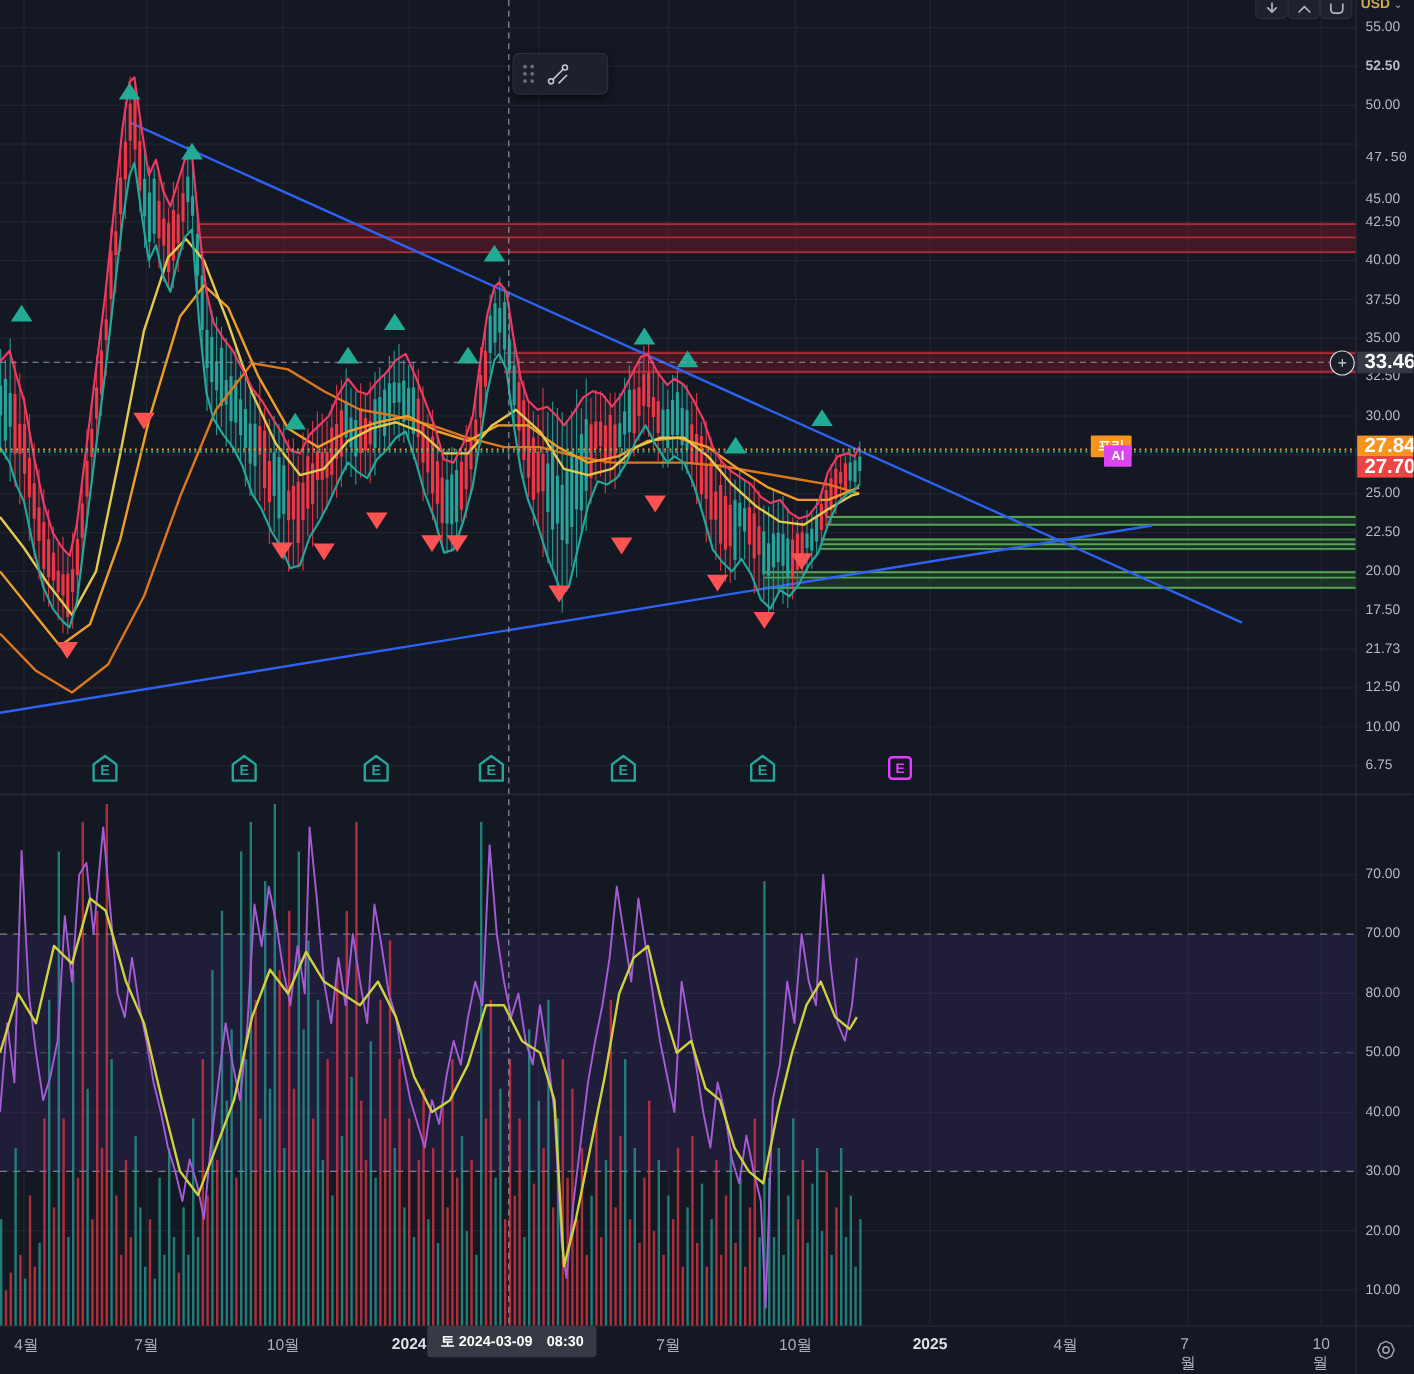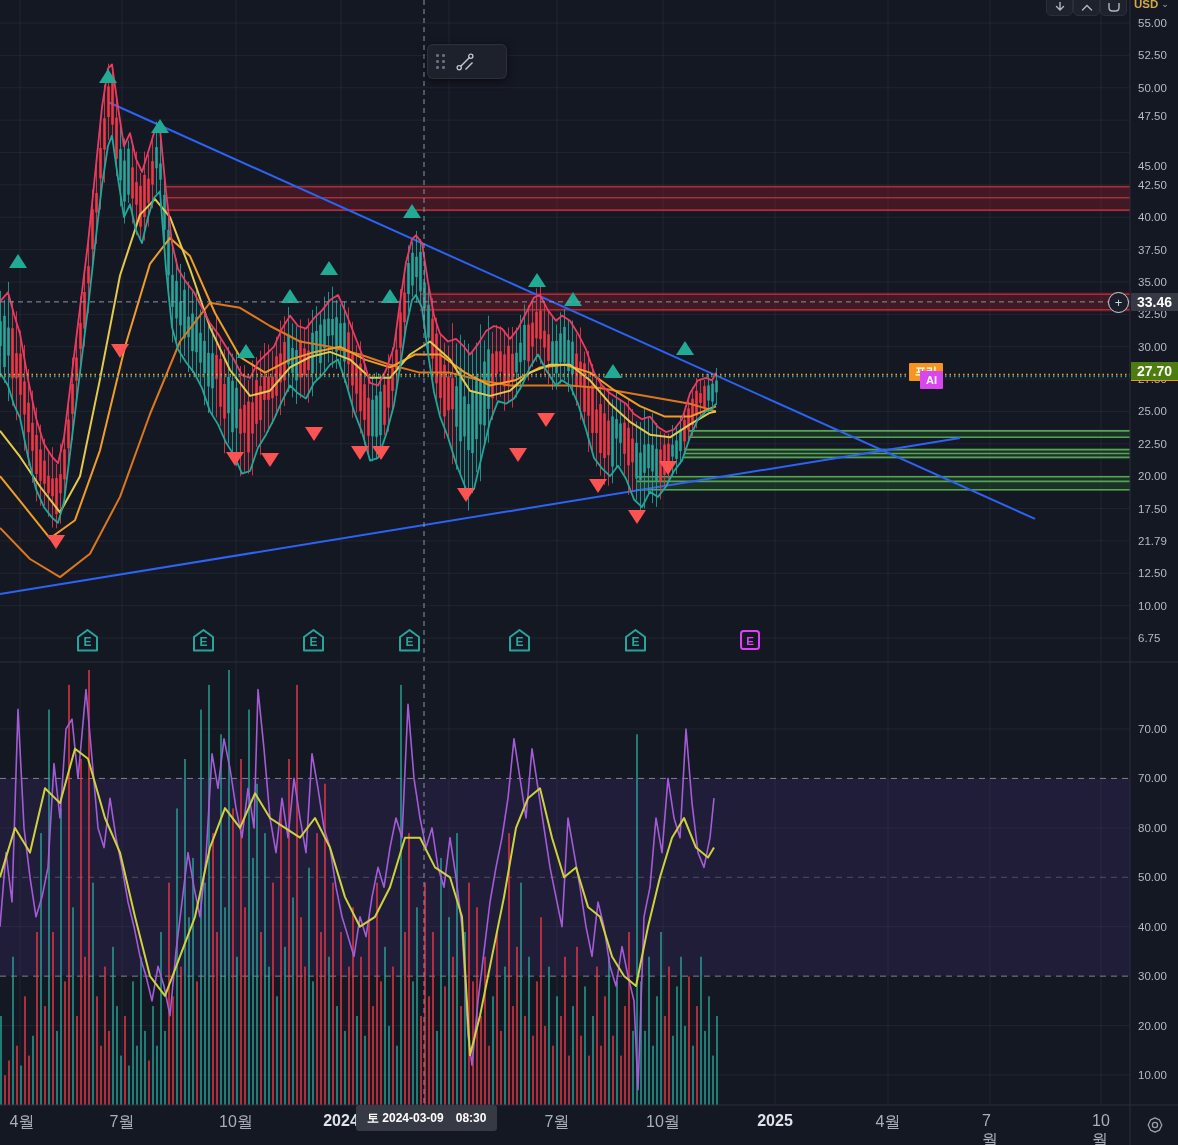--- a/index.html
+++ b/index.html
@@ -1,25 +1,25 @@
 <!DOCTYPE html>
 <html><head>
 <meta charset="utf-8">
 <style>
   html,body{margin:0;padding:0;background:#141823;width:1178px;height:1145px;overflow:hidden;
     font-family:"Liberation Sans","DejaVu Sans",sans-serif;}
   #root{position:relative;width:991px;height:1145px;background:#141823;}
   #chart-svg{position:absolute;left:0;top:0;z-index:1;}
   
   .tick{position:absolute;left:1138px;color:#b6bac4;font-size:11.5px;line-height:14px;z-index:2;}
-  .tlabel{position:absolute;transform:translateX(-50%);top:1112px;color:#a9aeb9;font-size:16px;z-index:2;}
+  .tlabel{position:absolute;transform:translateX(-50%);top:1112px;color:#a9aeb9;font-size:13px;z-index:2;}
   .tlabel.year{color:#dfe2e8;font-weight:bold;}
   
   .chip{position:absolute;left:1131px;width:47px;height:18px;display:flex;align-items:center;
-    padding-left:6px;box-sizing:border-box;font-size:14px;font-weight:bold;color:#fff;z-index:4;}
+    padding-left:6px;box-sizing:border-box;font-size:17px;font-weight:bold;color:#fff;z-index:4;}
   .tagchip{position:absolute;height:18px;display:flex;align-items:center;justify-content:center;
     padding:0 6px;font-size:11px;font-weight:bold;color:#fff;z-index:4;border-radius:1px;}
   
   .mini-btn{position:absolute;top:-11px;width:25px;height:25px;background:#1e222d;border:1px solid #2a2e39;
     border-radius:5px;display:flex;align-items:flex-end;justify-content:center;z-index:5;cursor:pointer;}
   .mini-btn svg{margin-bottom:3px;}
   #currency-btn{position:absolute;left:1134px;top:-2px;z-index:5;display:flex;align-items:center;gap:3px;
     color:#d0a94c;font-size:11.5px;font-weight:bold;cursor:pointer;}
   #currency-btn .chev{color:#8b909c;font-size:9px;}
   
@@ -738,54 +738,54 @@
 
   <div class="tagchip" id="pre-tag" style="background: rgb(247, 148, 30); right: 48px; left: auto; top: 362.651px;">
       <span>프리</span>
     </div>
   <div class="chip" id="pre-chip" style="background: rgb(247, 148, 30); top: 362.651px;">
       <span>27.84</span>
     </div>
   <div class="tagchip" id="ai-tag" style="background: #d946ef; right: 48px; left: auto; top: 371.463px;">
       <span>AI</span>
     </div>
-  <div class="chip" id="ai-chip" style="background: #4d7c0f; top: 362px;">
+  <div class="chip" id="ai-chip" style="background: #ef4444; top: 380px;">
       <span>27.70</span>
     </div>
 
   <div id="date-tip">
     <span>토 2024-03-09</span>
     <span>08:30</span>
   </div>
 
   <div id="gear-btn">
     <svg width="18" height="18" viewBox="0 0 18 18">
       <path d="M9 1.8 L13.5 3.9 L15.8 9 L13.5 14.1 L9 16.2 L4.5 14.1 L2.2 9 L4.5 3.9 Z" stroke="#9a9fab" stroke-width="1.3" fill="none" stroke-linejoin="round"></path>
       <circle cx="9" cy="9" r="2.6" stroke="#9a9fab" stroke-width="1.3" fill="none"></circle>
     </svg>
   </div>
 
   <div id="price-ticks">
       <div class="tick" style="top: 16px;">55.00</div>
-      <div class="tick" style="top: 48.3684px;">52.50</div>
+      <div class="tick" style="top: 48.3684px; font-weight: bold;">52.50</div>
       <div class="tick" style="top: 80.7368px;">50.00</div>
-      <div class="tick" style="top: 109px;">47.50</div>
+      <div class="tick" style="top: 125px; font-family: Liberation Mono, monospace;">47.50</div>
       <div class="tick" style="top: 159px;">45.00</div>
       <div class="tick" style="top: 177.842px;">42.50</div>
       <div class="tick" style="top: 210.211px;">40.00</div>
       <div class="tick" style="top: 242.579px;">37.50</div>
       <div class="tick" style="top: 274.947px;">35.00</div>
       <div class="tick" style="top: 307.316px;">32.50</div>
       <div class="tick" style="top: 339.684px;">30.00</div>
       <div class="tick" style="top: 372.053px;">27.50</div>
       <div class="tick" style="top: 404.421px;">25.00</div>
       <div class="tick" style="top: 436.789px;">22.50</div>
       <div class="tick" style="top: 469.158px;">20.00</div>
       <div class="tick" style="top: 501.526px;">17.50</div>
-      <div class="tick" style="top: 533.895px;">21.79</div>
+      <div class="tick" style="top: 533.895px;">21.73</div>
       <div class="tick" style="top: 566.263px;">12.50</div>
       <div class="tick" style="top: 598.632px;">10.00</div>
       <div class="tick" style="top: 631px;">6.75</div>
     </div>
   <div id="lower-ticks">
       <div class="tick" style="top: 722px;">70.00</div>
       <div class="tick" style="top: 771.429px;">70.00</div>
       <div class="tick" style="top: 820.857px;">80.00</div>
       <div class="tick" style="top: 870.286px;">50.00</div>
       <div class="tick" style="top: 919.714px;">40.00</div>

